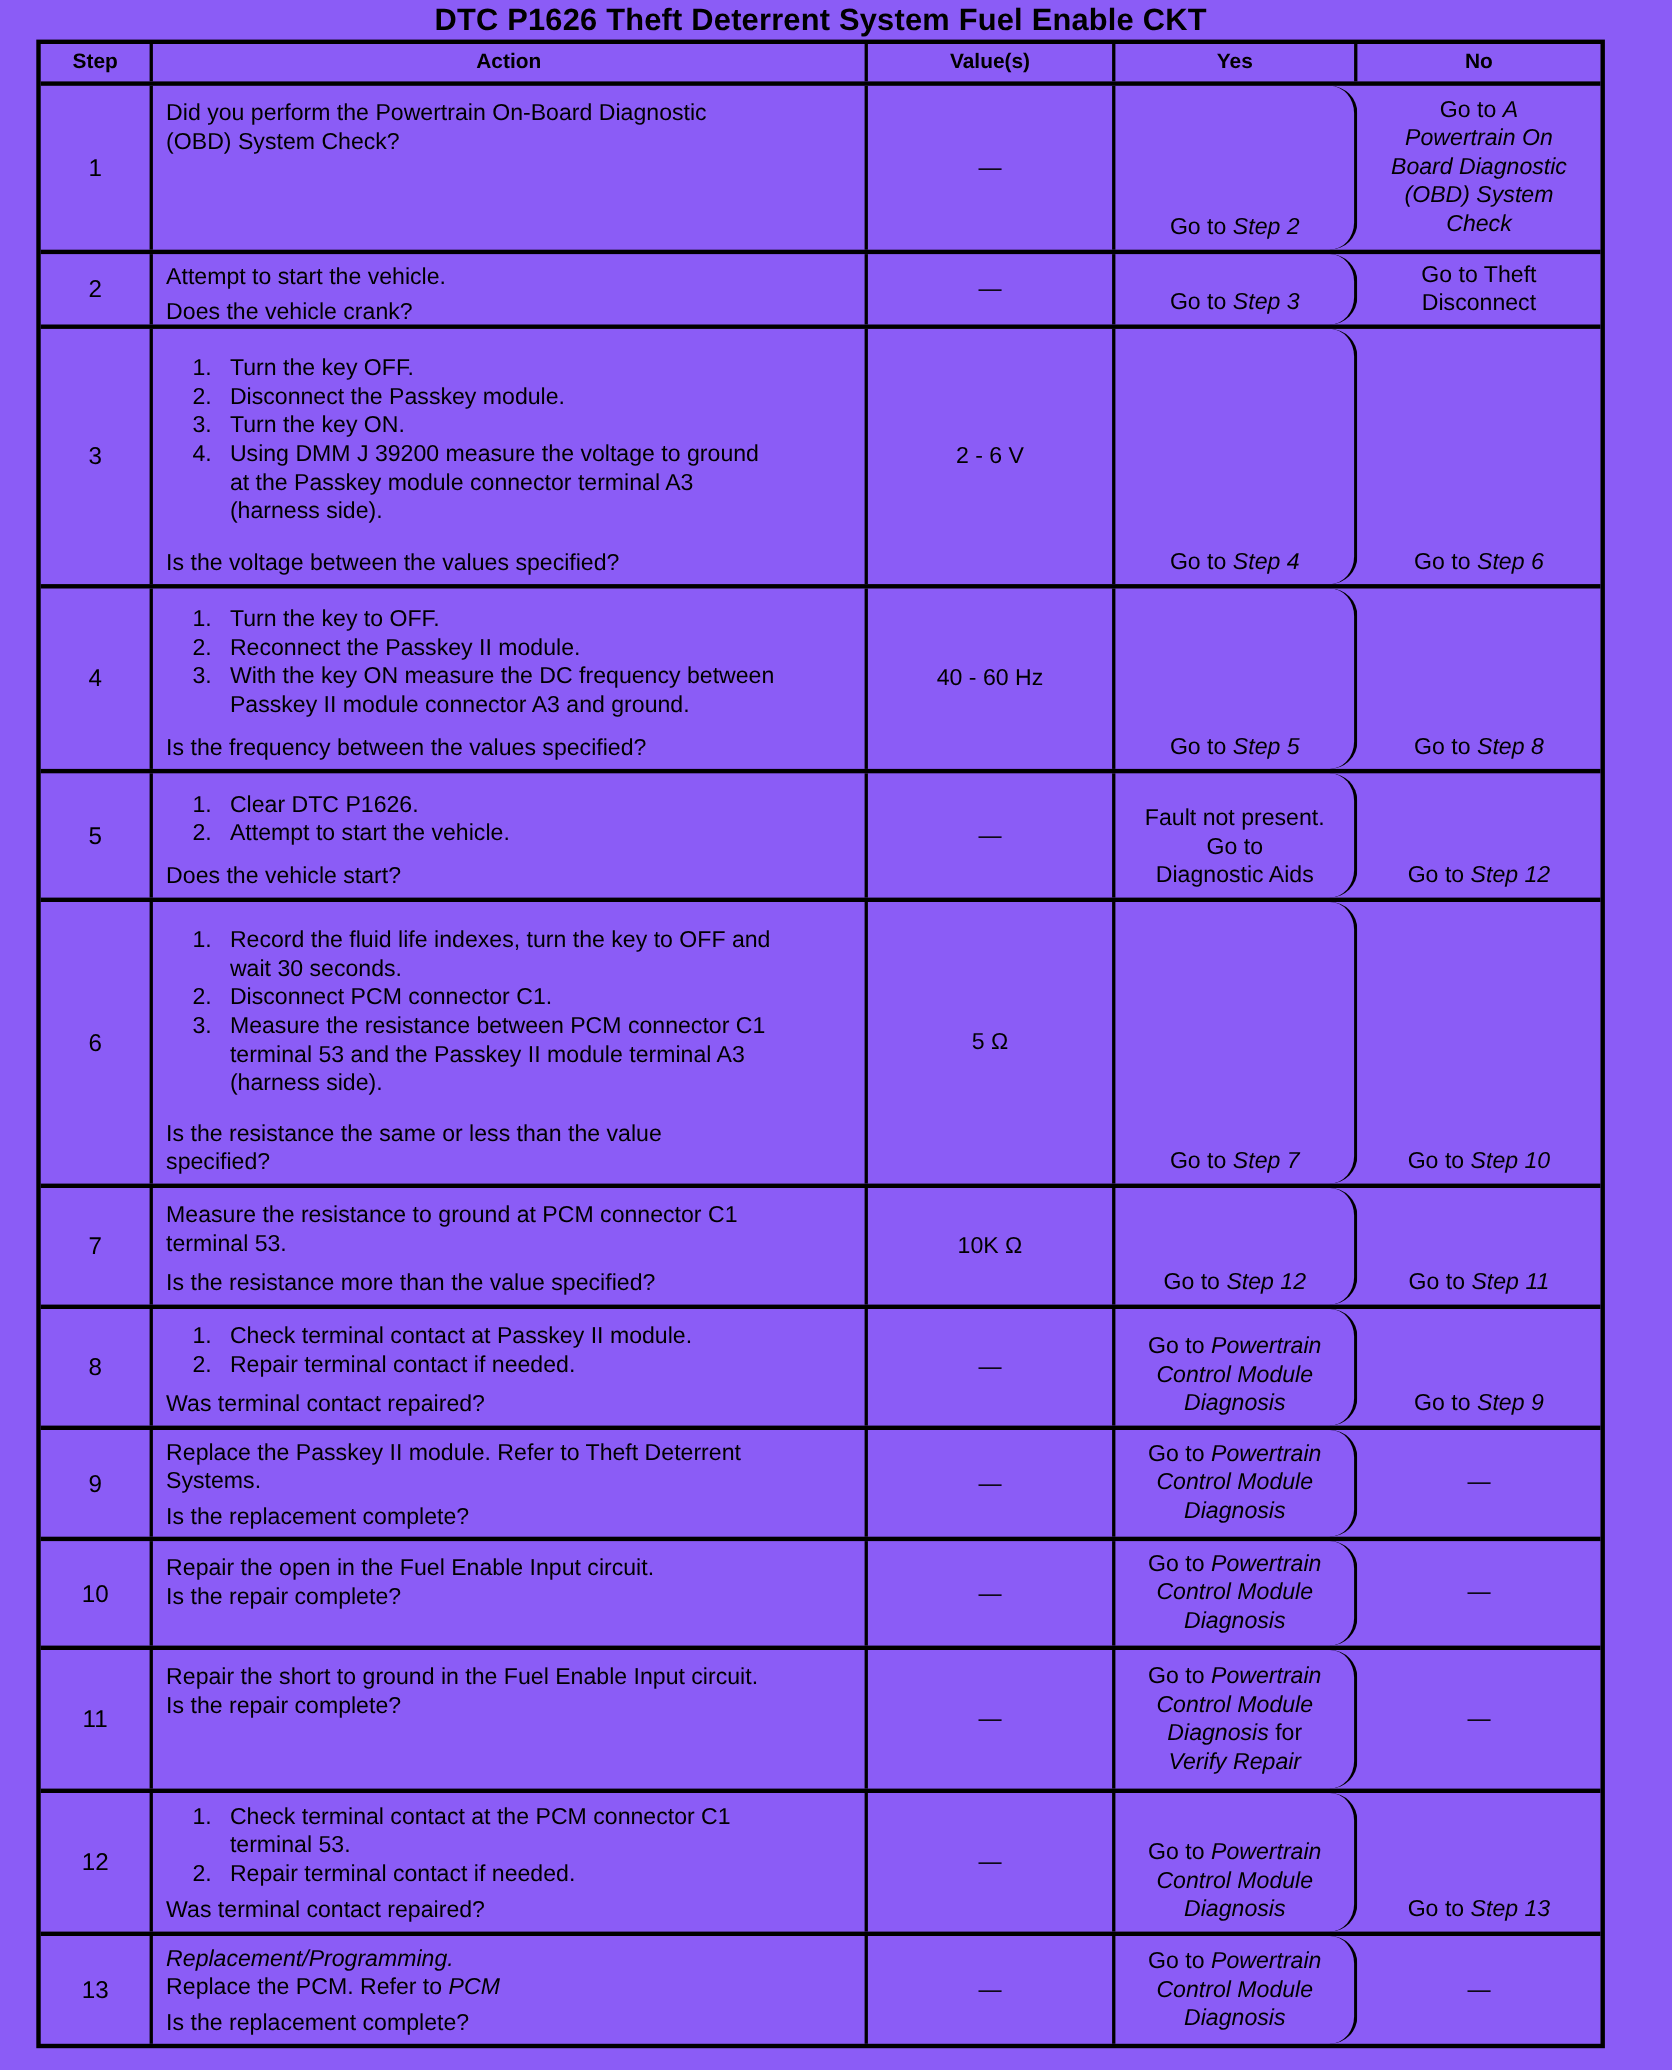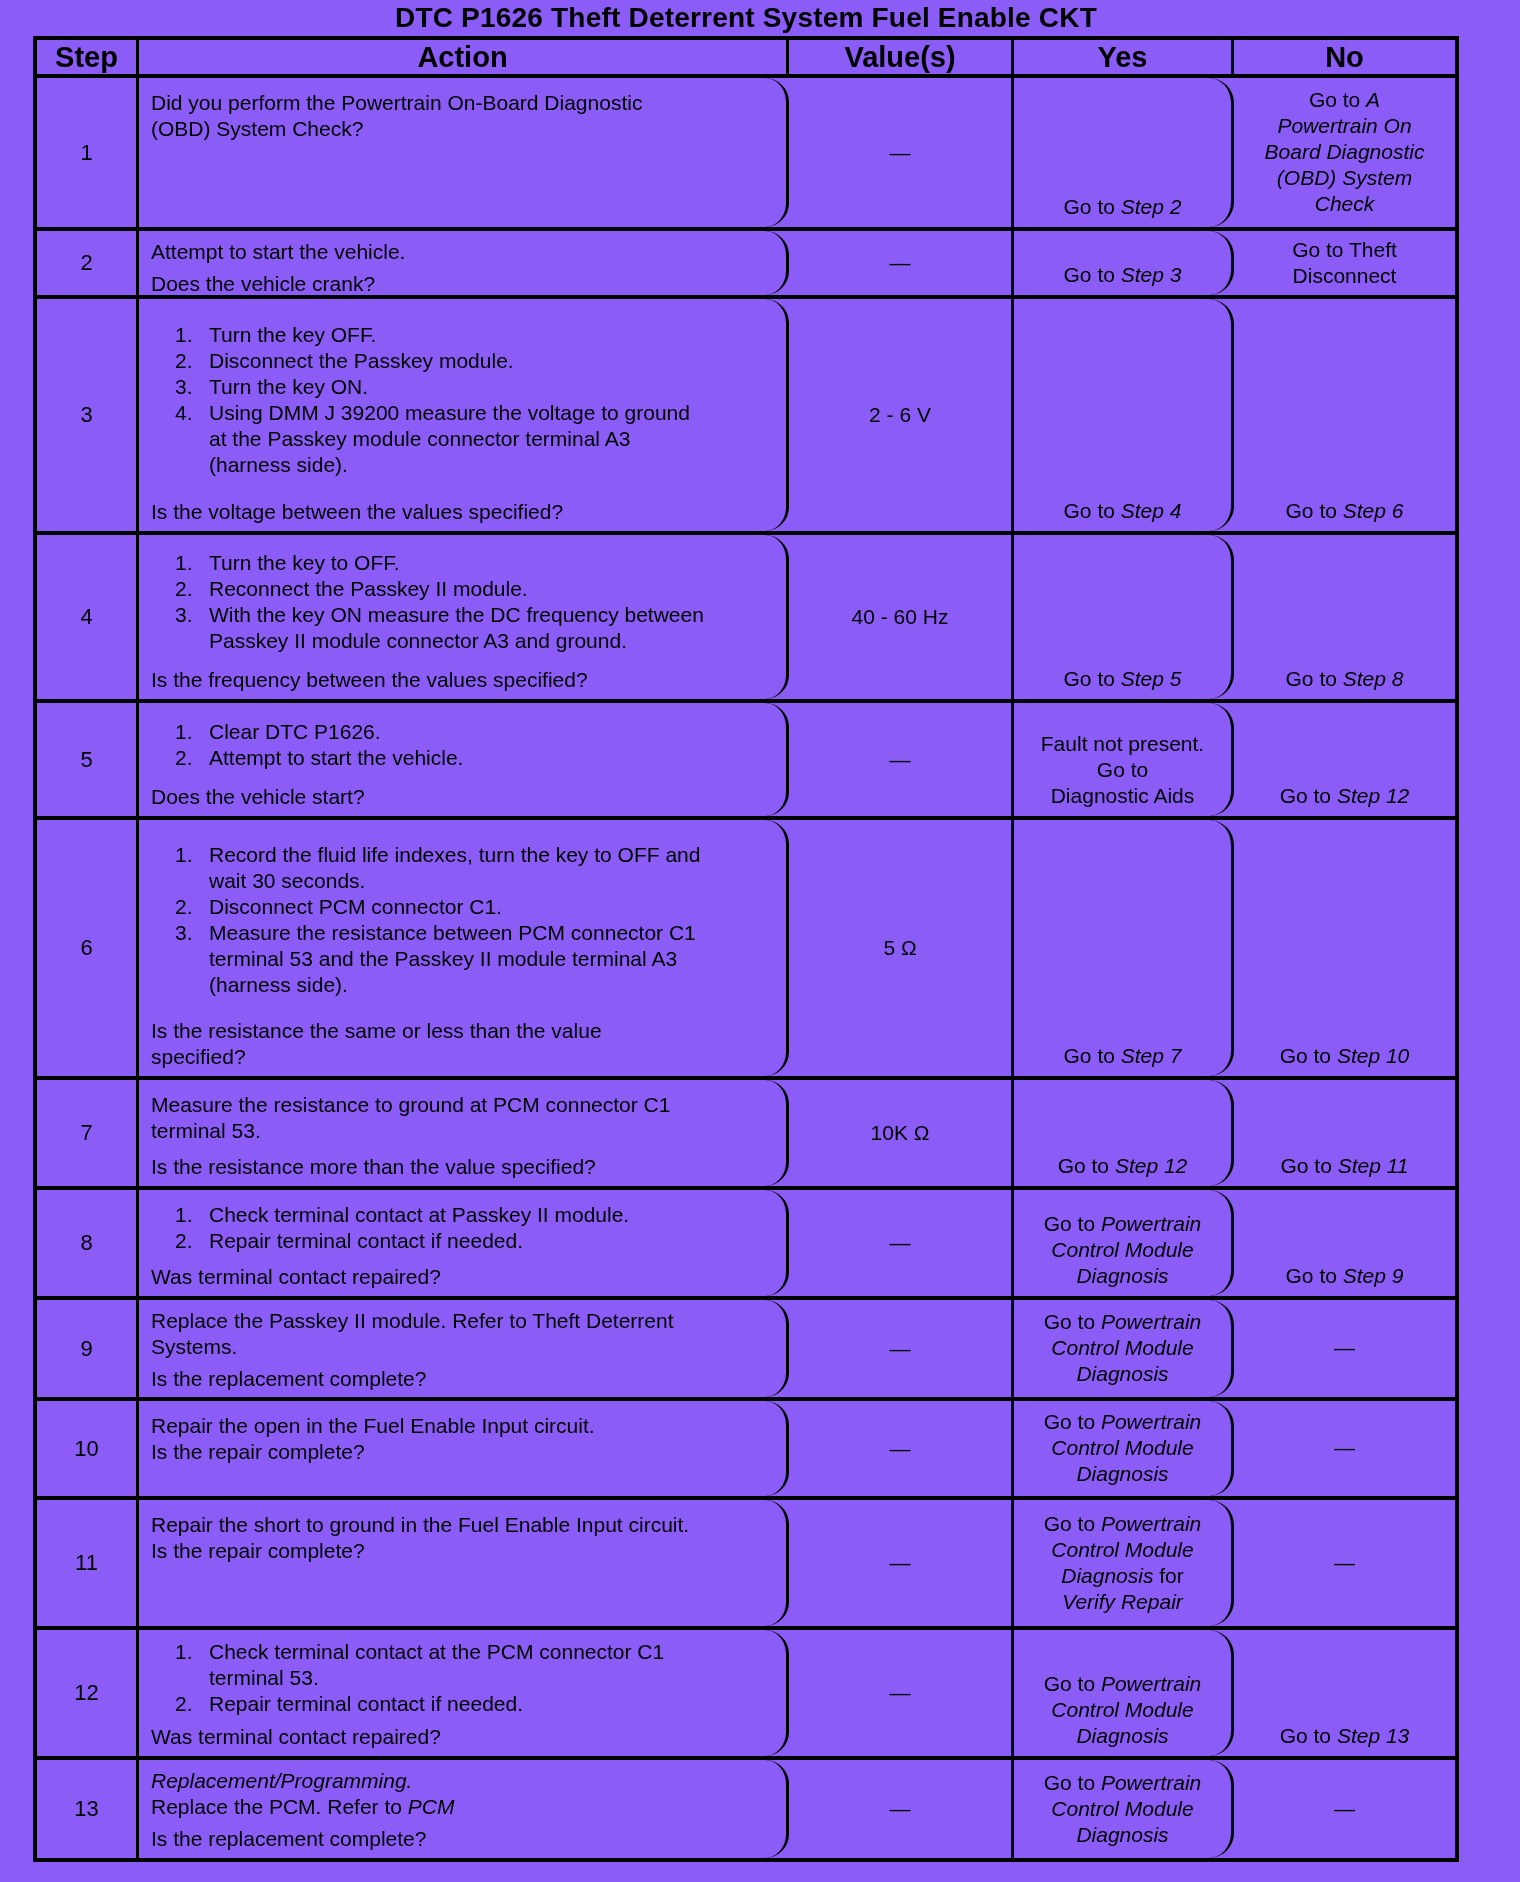--- a/index.html
+++ b/index.html
@@ -7,23 +7,23 @@
   body { font-family:"Liberation Sans", sans-serif; color:#000; }
   .page { position:relative; width:1520px; height:1882px; background:#8b5cf6; overflow:hidden; }
   .doc { position:absolute; left:33px; top:2px; width:1426px; }
   .title { text-align:center; font-weight:bold; font-size:28px; letter-spacing:0.2px; height:34px; line-height:32px; }
   .tbl { border:4px solid #000; width:1426px; }
   .trow { display:grid; grid-template-columns:102px 650px 225px 220px 221px; border-bottom:4px solid #000; }
   .trow:last-child { border-bottom:none; }
   .cell { border-right:3px solid #000; overflow:hidden; position:relative; }
   .cell:last-child { border-right:none; }
   .hrow { height:38px; }
-  .hcell { display:flex; align-items:center; justify-content:center; font-weight:bold; font-size:29px; }
+  .hcell { display:flex; align-items:center; justify-content:center; font-weight:bold; font-size:19px; }
   .step-cell { display:flex; align-items:center; justify-content:center; font-size:22px; }
-  .action-cell { display:flex; flex-direction:column; padding:8px 8px 6px 10px; font-size:21px; line-height:26px;border-radius:24px; }
+  .action-cell { display:flex; flex-direction:column; padding:8px 8px 6px 10px; font-size:21px; line-height:26px; }
   .abody { display:flex; flex-direction:column; }
   .abody.spread { flex:1 1 auto; justify-content:center; }
   .abody.top { flex:0 0 auto; justify-content:flex-start; row-gap:12px; padding-top:4px; }
   .item { display:flex; padding-left:26px; }
   .item .num { width:34px; flex:0 0 34px; }
   .item .txt { flex:1; }
   .para { padding-left:2px; }
   .question { padding-left:2px; }
   .question.qbottom { margin-top:auto; padding-top:6px; }
   .question.qtop { margin-top:0; }

